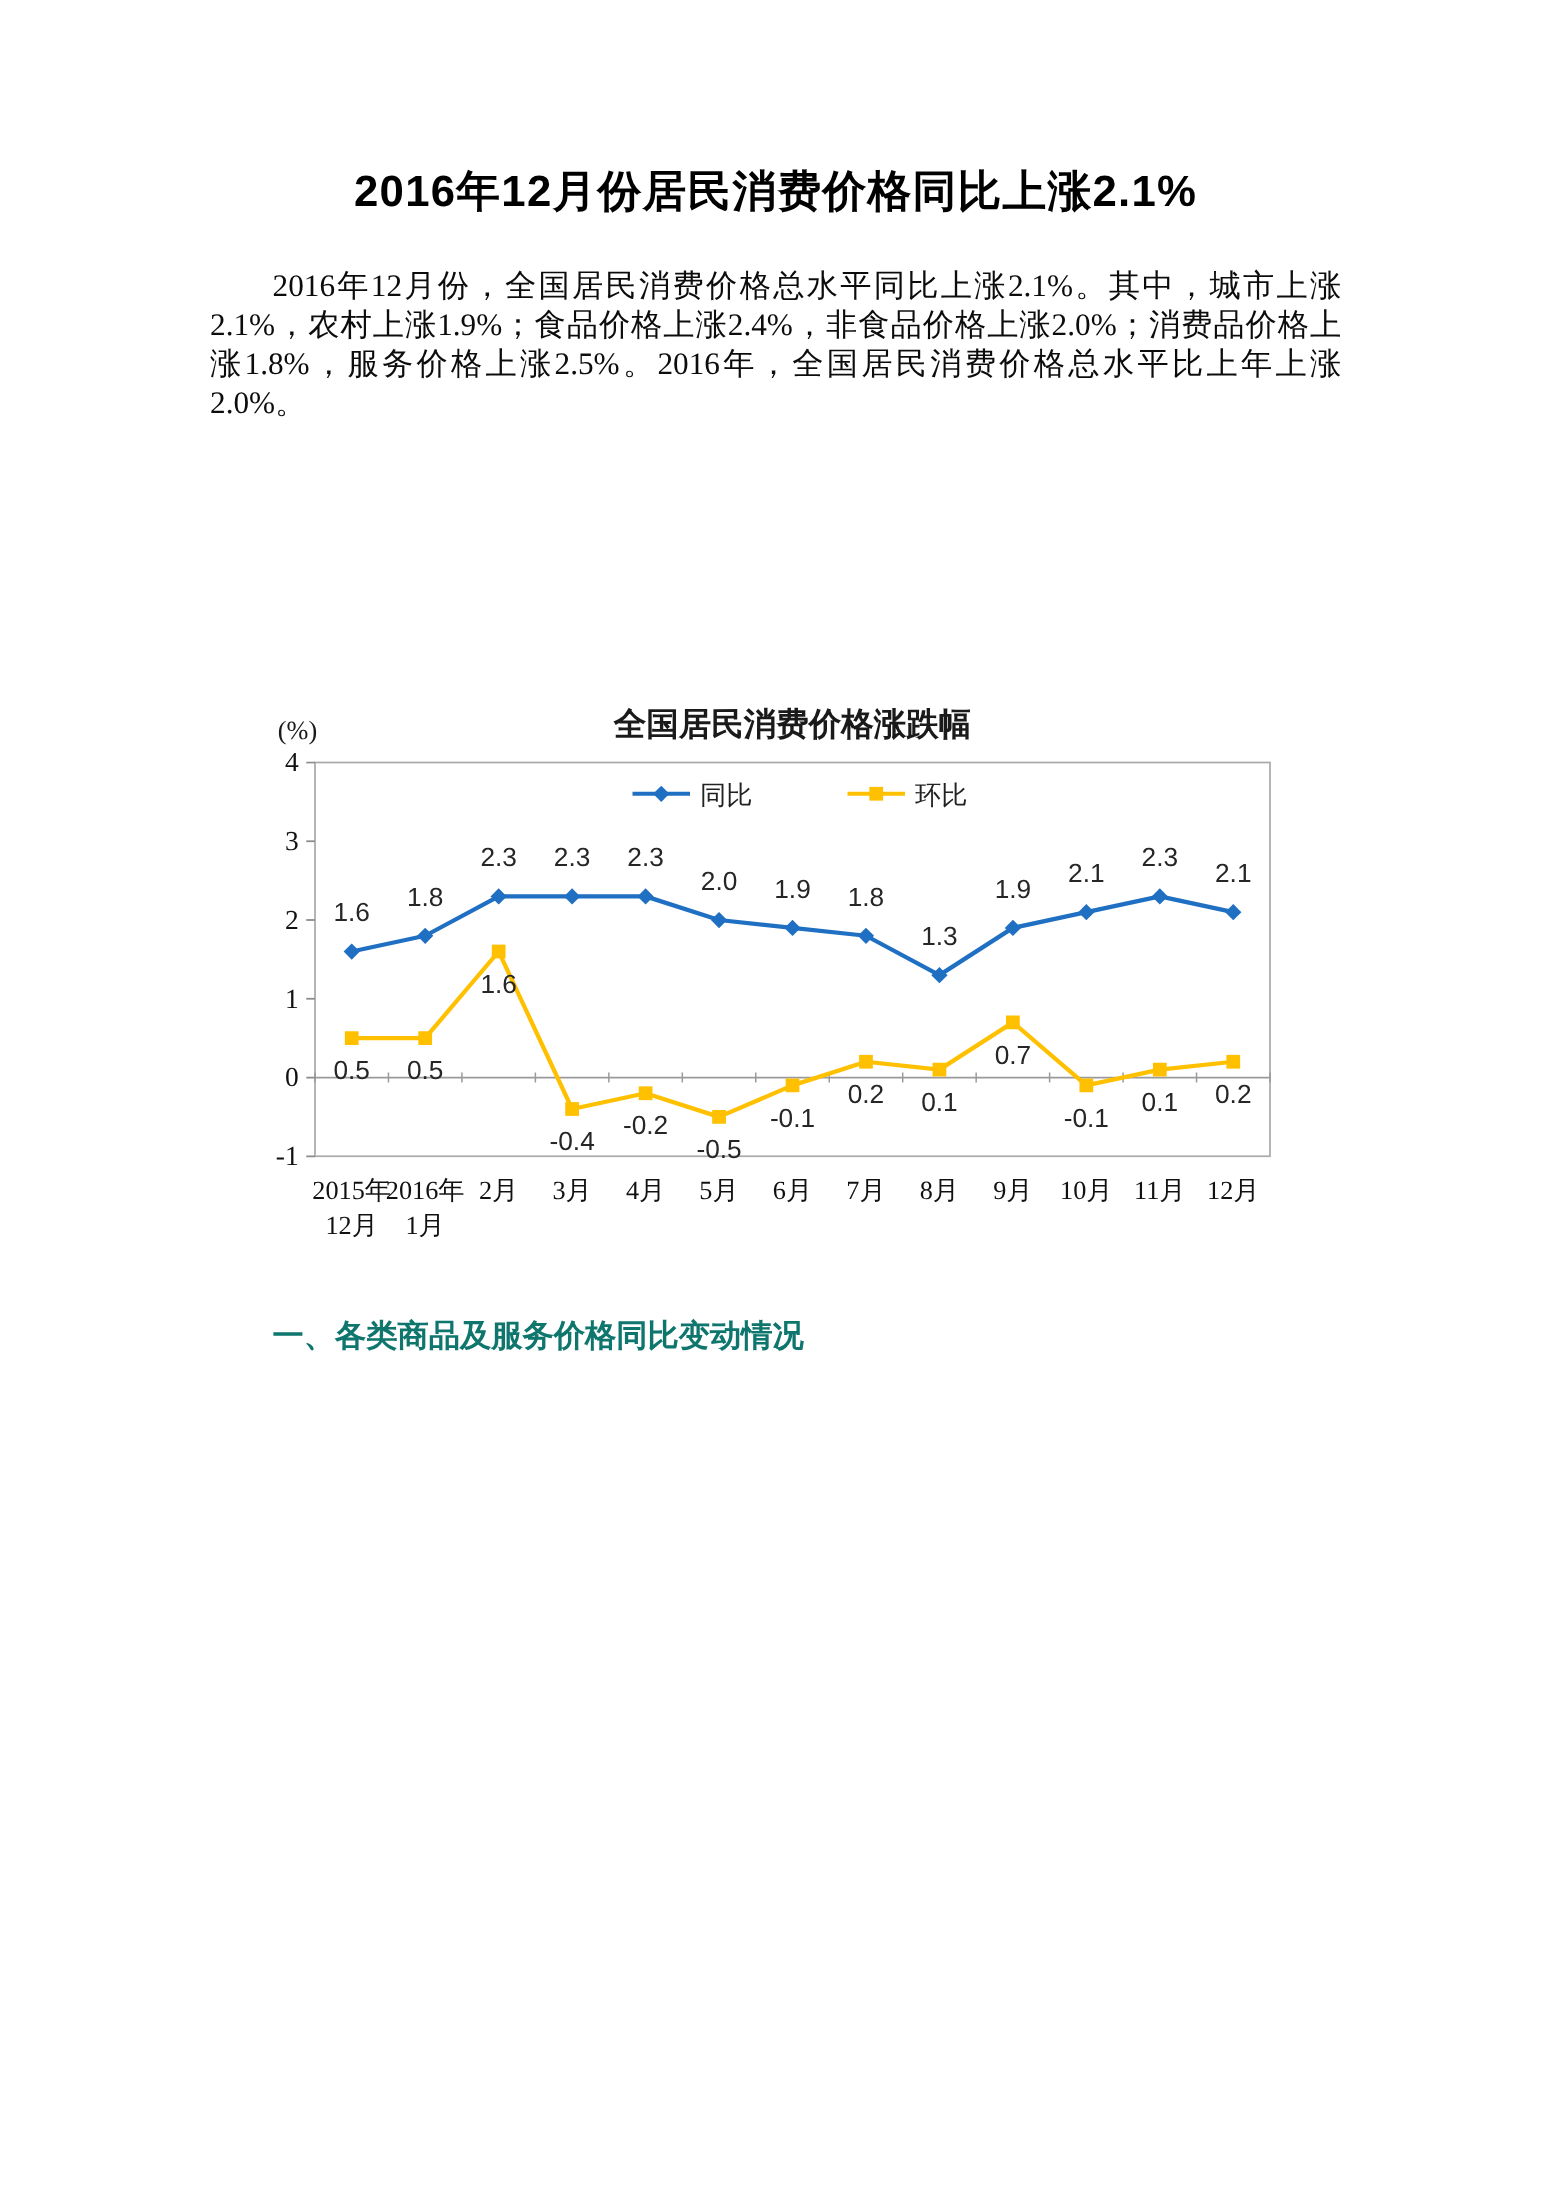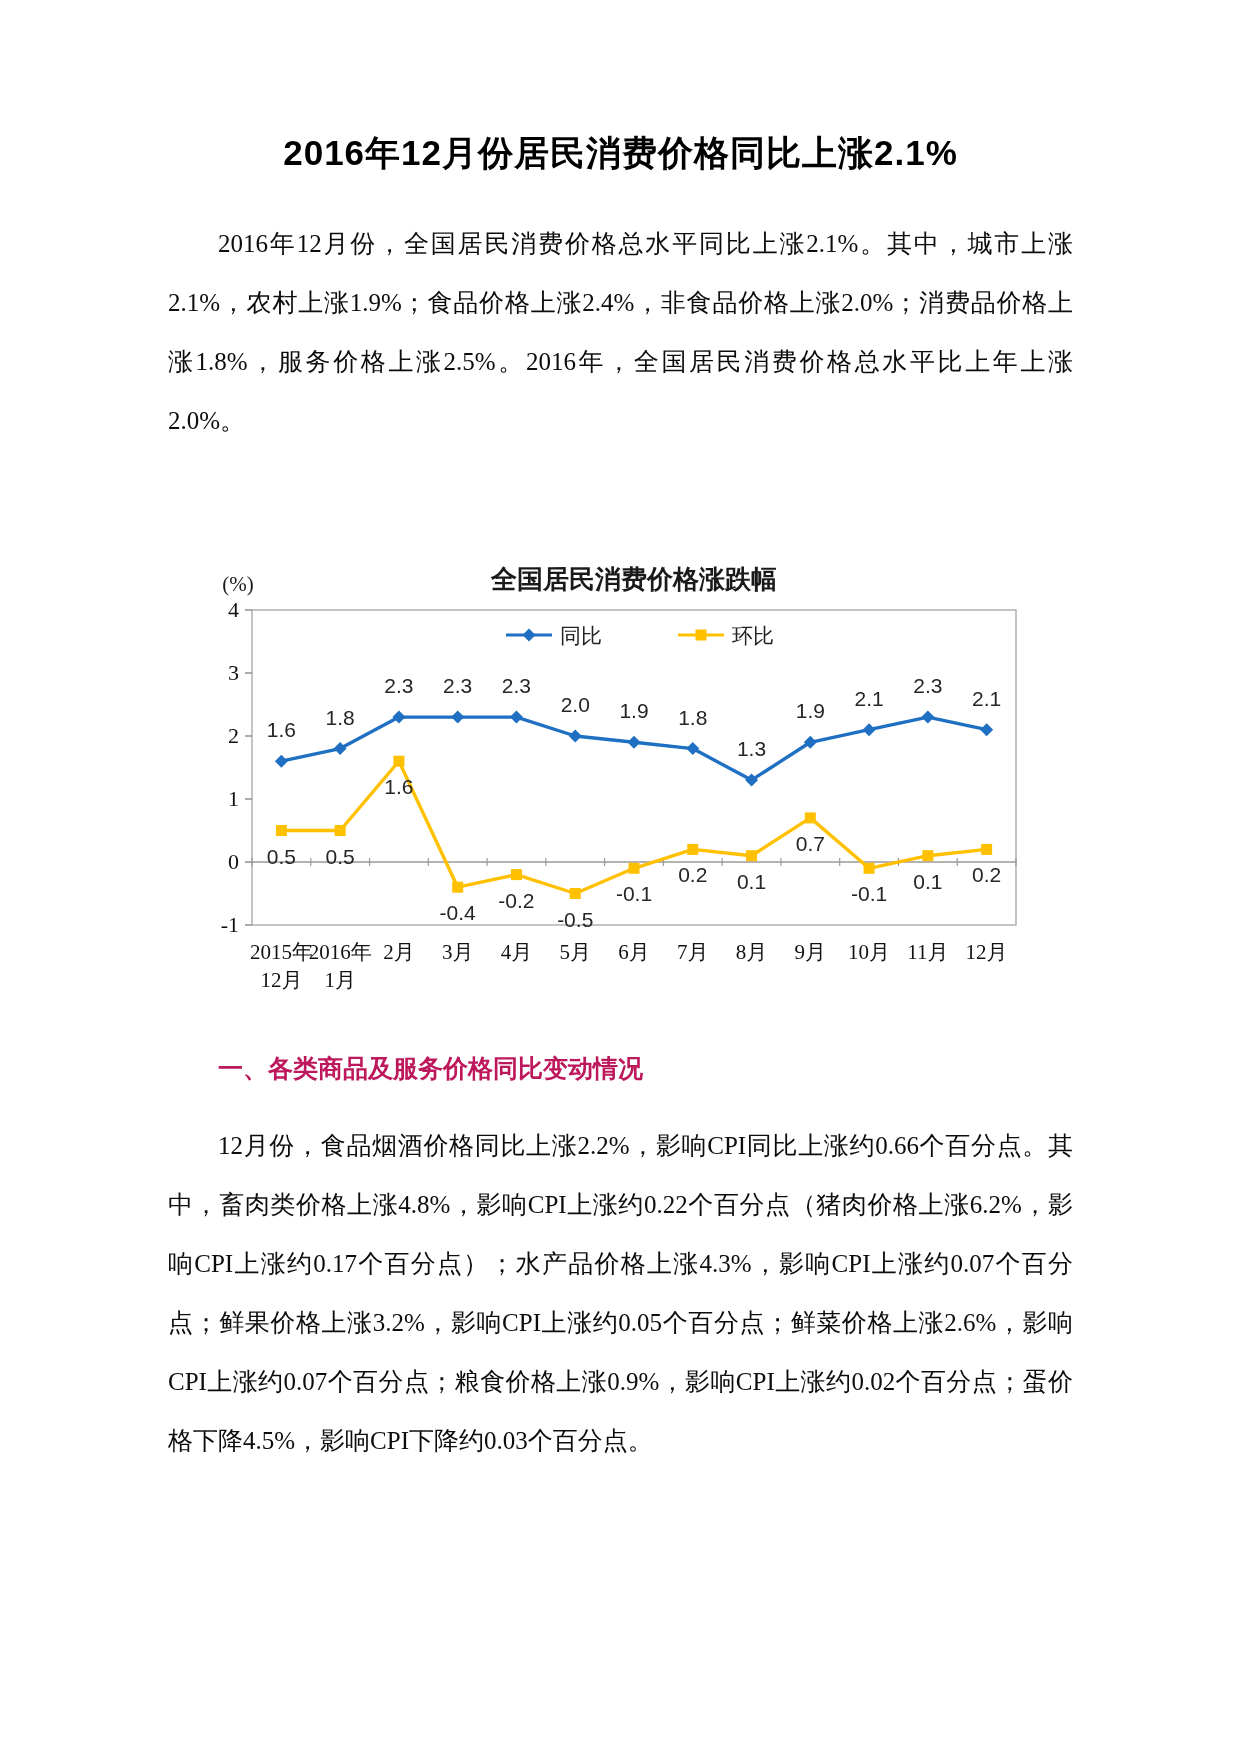--- a/index.html
+++ b/index.html
@@ -24,39 +24,39 @@
     font-size: 35px;
     letter-spacing: 1px;
     color: #000;
   }
   .body-par {
     position: absolute;
     left: 168px;
     width: 905px;
     margin: 0;
     font-size: 25px;
-    line-height: 59px;
+    line-height: 31px;
     text-align: justify;
     text-indent: 2em;
     color: #0c0c0c;
   }
   .par1 { top: 214px; }
   .par2 { top: 394px; }
   .par3 { top: 1116px; }
   .par4 { top: 1424px; }
   .section-heading {
     position: absolute;
     left: 168px; top: 1052px;
     width: 905px;
     margin: 0;
     padding-left: 2em;
     font-family: "Liberation Sans", "DejaVu Sans", sans-serif;
     font-weight: bold;
     font-size: 25px;
-    color: #be185d;
+    color: #0f766e;
   }
   .chart-wrap {
     position: absolute;
     left: 198px; top: 545px;
     width: 880px; height: 465px;
   }
   .chart-wrap svg { display: block; }
 </style>
 </head>
 <body>
@@ -171,16 +171,15 @@
         <text x="553.5384615384614" y="343.7" text-anchor="middle" font-family="&quot;Liberation Sans&quot;,&quot;DejaVu Sans&quot;,sans-serif" font-size="21" fill="#262626">0.1</text>
         <text x="612.3076923076923" y="305.9" text-anchor="middle" font-family="&quot;Liberation Sans&quot;,&quot;DejaVu Sans&quot;,sans-serif" font-size="21" fill="#262626">0.7</text>
         <text x="671.0769230769231" y="356.3" text-anchor="middle" font-family="&quot;Liberation Sans&quot;,&quot;DejaVu Sans&quot;,sans-serif" font-size="21" fill="#262626">-0.1</text>
         <text x="729.8461538461538" y="343.7" text-anchor="middle" font-family="&quot;Liberation Sans&quot;,&quot;DejaVu Sans&quot;,sans-serif" font-size="21" fill="#262626">0.1</text>
         <text x="788.6153846153845" y="337.4" text-anchor="middle" font-family="&quot;Liberation Sans&quot;,&quot;DejaVu Sans&quot;,sans-serif" font-size="21" fill="#262626">0.2</text>
       </svg>
   </div>
 
   <h2 class="section-heading">一、各类商品及服务价格同比变动情况</h2>
 
-  <p class="body-par par3">12月份，食品烟酒价格同比上涨2.2%，影响CPI同比上涨约0.66个百分点。其中，畜肉类价格上涨4.8%，影响CPI上涨约0.22个百分点（猪肉价格上涨6.2%，影响CPI上涨约0.17个百分点）；水产品价格上涨4.3%，影响CPI上涨约0.07个百分点；鲜果价格上涨3.2%，影响CPI上涨约0.05个百分点；鲜菜价格上涨2.6%，影响CPI上涨约0.07个百分点；粮食价格上涨0.9%，影响CPI上涨约0.02个百分点；蛋价格下降4.5%，影响CPI下降约0.03个百分点。</p>
 
 
 </div>
 
 </body></html>

